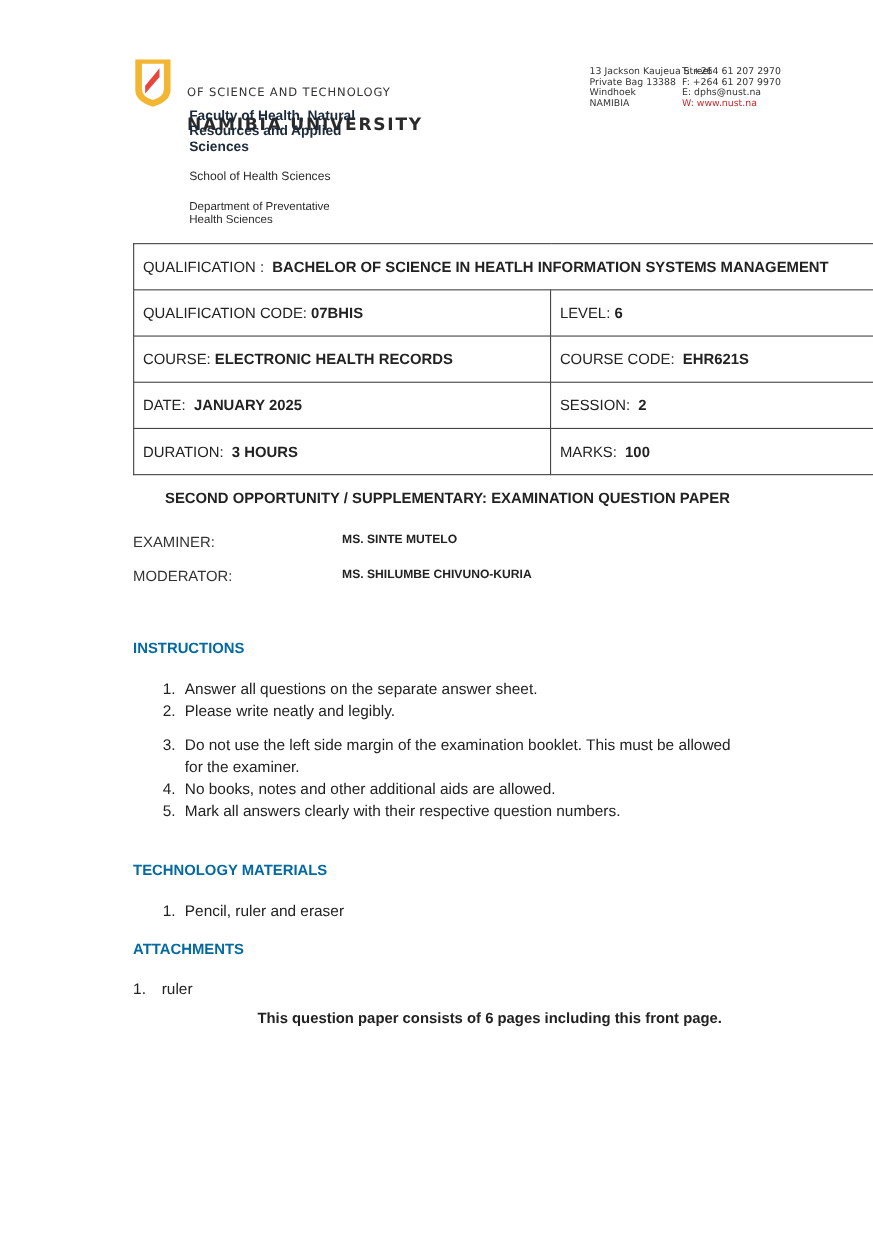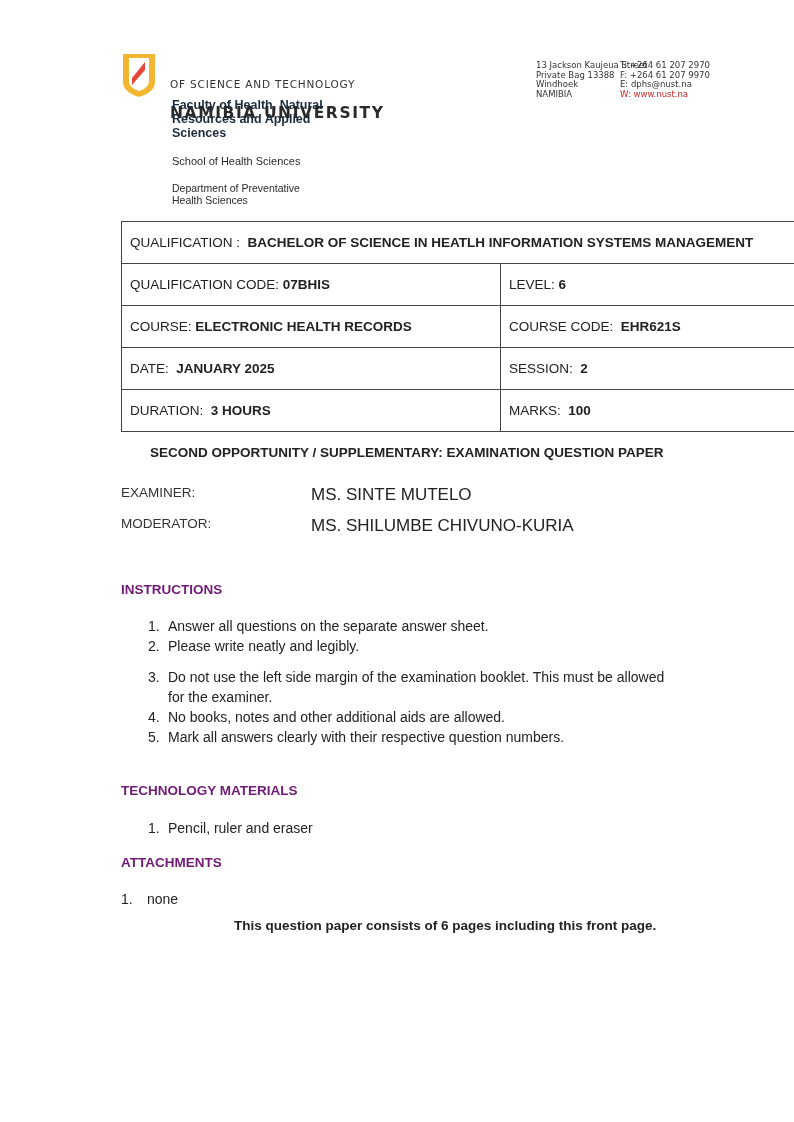--- a/index.html
+++ b/index.html
@@ -12,22 +12,22 @@
   .school { left:172px; top:155px; font-size:11px; color:#2b2b2b; }
   .dept { left:172px; top:182px; font-size:10.5px; line-height:12px; color:#2b2b2b; width:160px; }
   .addr { left:536px; top:61px; font-size:8.5px; line-height:9.5px; color:#333; font-family:"DejaVu Sans", sans-serif; }
   .contact { left:620px; top:61px; font-size:8.5px; line-height:9.5px; color:#333; font-family:"DejaVu Sans", sans-serif; }
   .contact .web { color:#c8282a; }
   table.info { position:absolute; left:121px; top:221px; width:734px; border-collapse:collapse; }
   table.info td { border:1px solid #444; height:41px; padding:0 0 0 8px; font-size:13.5px; color:#222; vertical-align:middle; }
   table.info td b { font-weight:bold; }
   .title2 { left:150px; top:445px; font-size:13.5px; font-weight:bold; color:#222; }
   .lbl { font-size:13.5px; color:#333; }
-  .val { font-size:17px; font-weight:normal; color:#222; }
-  h3 { margin:0; font-size:13.5px; font-weight:bold; color:#701a75; }
+  .val { font-size:11px; font-weight:bold; color:#222; }
+  h3 { margin:0; font-size:13.5px; font-weight:bold; color:#0369a1; }
   .li { position:absolute; font-size:14px; color:#222; line-height:19px; }
   .num { position:absolute; left:0; }
   .txt { position:absolute; left:20px; }
   .footer { left:234px; top:918px; font-size:13.5px; font-weight:bold; color:#222; }
 </style>
 </head>
 <body>
 
 <svg class="abs logo" viewBox="0 0 38 46">
   <path d="M3 2 L35 2 L35 30 Q35 40 19 45 Q3 40 3 30 Z" fill="#f2b632"></path>
@@ -142,17 +142,17 @@
   <div class="li" style="top:0;">
     <span class="num">1.</span>
     <span class="txt" style="white-space:nowrap">Pencil, ruler and eraser</span>
   </div>
 </div>
 
 <h3 class="abs" style="left:121px; top:855px;">ATTACHMENTS</h3>
 <div class="abs" style="left:121px; top:890px; width:200px; height:20px;">
   <div class="li" style="top:0;">
     <span class="num">1.</span>
-    <span class="txt" style="left:26px; white-space:nowrap">none</span>
+    <span class="txt" style="left:26px; white-space:nowrap">ruler</span>
   </div>
 </div>
 
 <div class="abs footer">This question paper consists of 6 pages including this front page.</div>
 
 </body></html>

